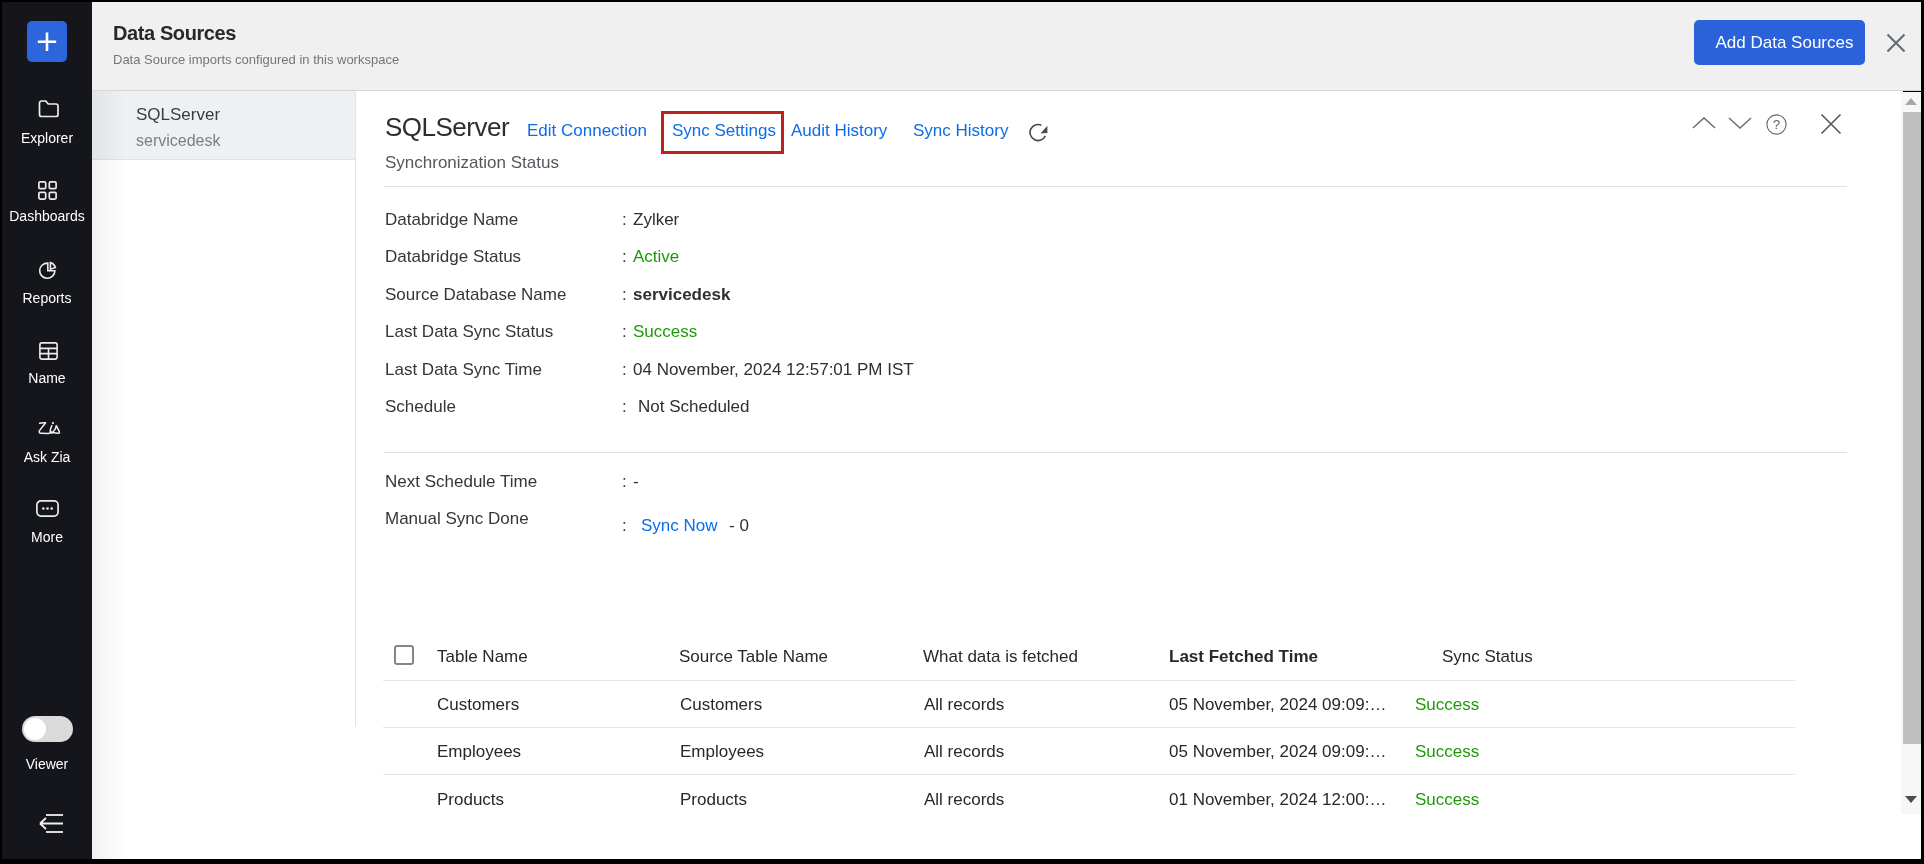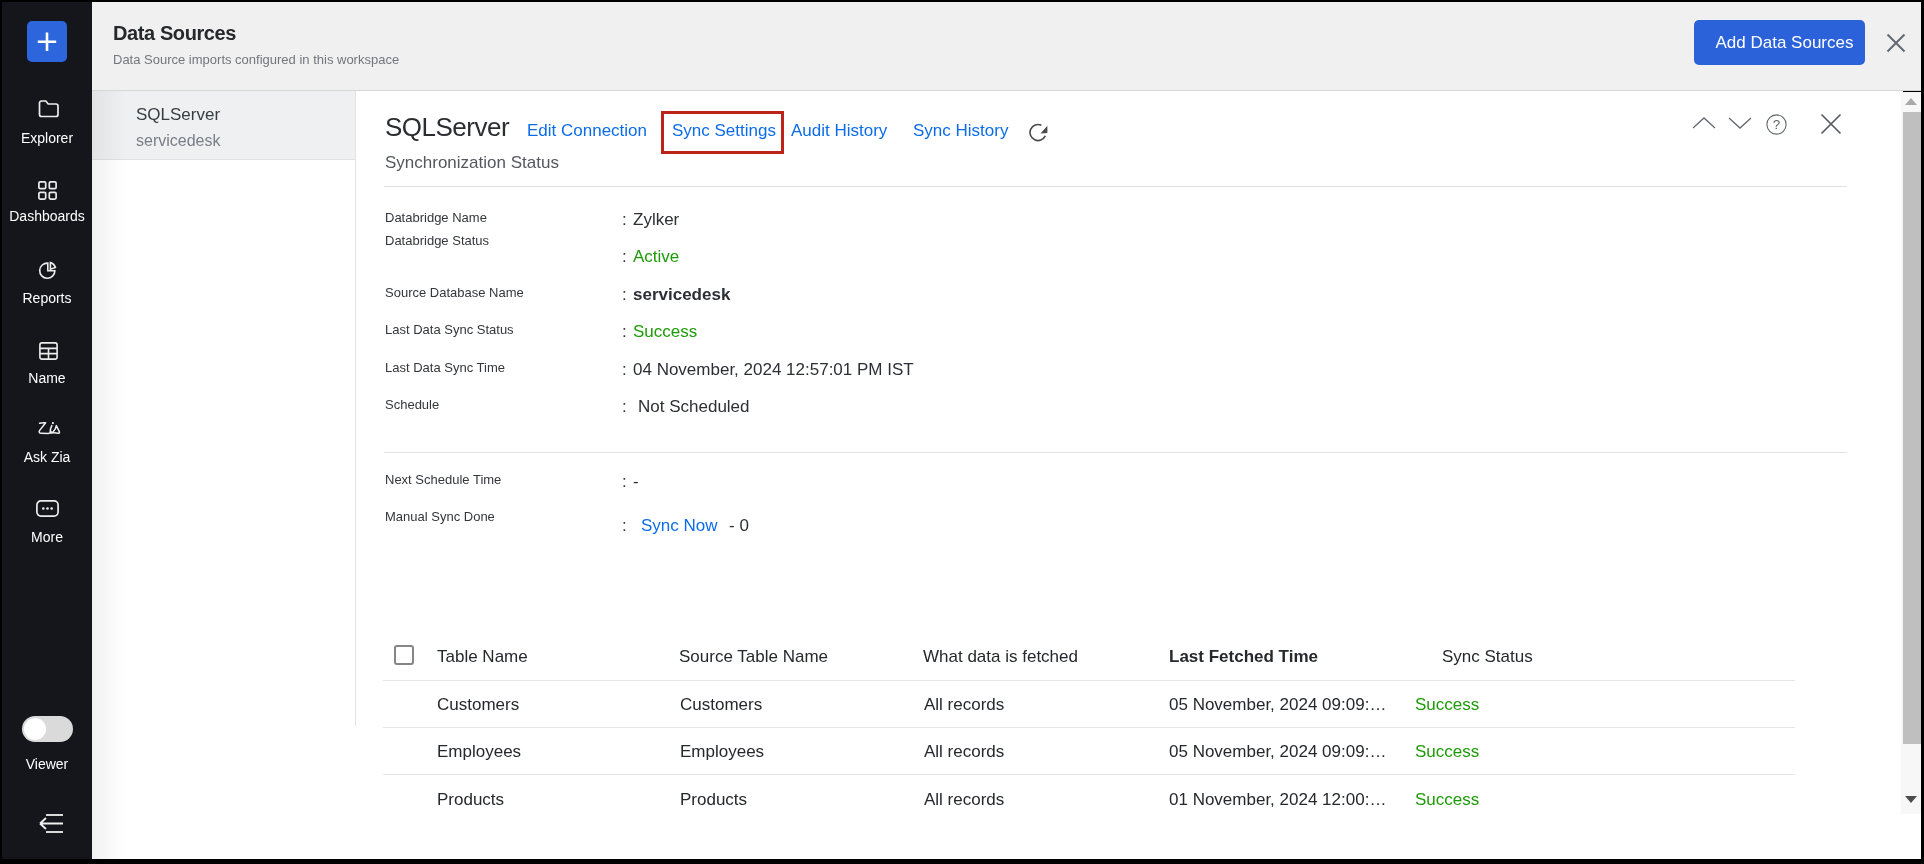--- a/index.html
+++ b/index.html
@@ -24,21 +24,21 @@
   #listitem .t1 { position:absolute; left:44px; top:14px; font-size:17px; color:#383d42; }
   #listitem .t2 { position:absolute; left:44px; top:41px; font-size:16px; color:#7a7e85; }
   #divider { left:355px; top:91px; width:1px; height:635px; background:#e4e4e4; }
   
   #content { left:356px; top:91px; width:1547px; height:768px; background:#fff; }
   #maintitle { left:29px; top:21px; font-size:26px; color:#2b2d31; letter-spacing:-0.5px; }
   .toplink { top:30px; font-size:17px; }
   #syncbox { left:305px; top:20px; width:123px; height:43px; border:3px solid #bb231b; }
   #syncstat { left:29px; top:62px; font-size:17px; color:#54585e; }
   .hr { left:28px; width:1463px; height:1px; background:#e2e2e2; }
-  .kvlabel { left:29px; font-size:13px; color:#33363b; }
+  .kvlabel { left:29px; font-size:17px; color:#33363b; }
   .kvcolon { left:266px; font-size:17px; color:#33363b; }
   .kvval { left:277px; font-size:17px; color:#2c2f34; }
   
   .thead { top:556px; font-size:17px; color:#26282c; }
   .trow { font-size:17px; color:#26282c; }
   .datecell { width:221px; white-space:nowrap; overflow:hidden; text-overflow:ellipsis; }
   .tsep { left:27px; width:1412px; height:1px; background:#e5e5e5; }
   #cb { left:38px; top:554px; width:20px; height:20px; border:2px solid #85858a; border-radius:3px; background:#fff; }
   
   #sbtrack { left:1901px; top:92px; width:20px; height:722px; background:#f7f7f8; }
@@ -155,21 +155,21 @@
       <path d="M1.5 1.5 L20.5 20.5 M20.5 1.5 L1.5 20.5" stroke="#585c62" stroke-width="1.7" fill="none"></path>
     </svg>
 
     <div id="syncstat" class="abs">Synchronization Status</div>
     <div class="hr abs" style="top:95px;"></div>
 
     <div class="kvlabel abs" style="top:119px;">Databridge Name</div>
     <div class="kvcolon abs" style="top:119px;">:</div>
     <div class="kvval abs" style="top:119px;">Zylker</div>
 
-    <div class="kvlabel abs" style="top:142px;">Databridge Status</div>
+    <div class="kvlabel abs" style="top:156px;">Databridge Status</div>
     <div class="kvcolon abs" style="top:156px;">:</div>
     <div class="kvval green abs" style="top:156px;">Active</div>
 
     <div class="kvlabel abs" style="top:194px;">Source Database Name</div>
     <div class="kvcolon abs" style="top:194px;">:</div>
     <div class="kvval abs" style="top:194px; font-weight:bold;">servicedesk</div>
 
     <div class="kvlabel abs" style="top:231px;">Last Data Sync Status</div>
     <div class="kvcolon abs" style="top:231px;">:</div>
     <div class="kvval green abs" style="top:231px;">Success</div>

